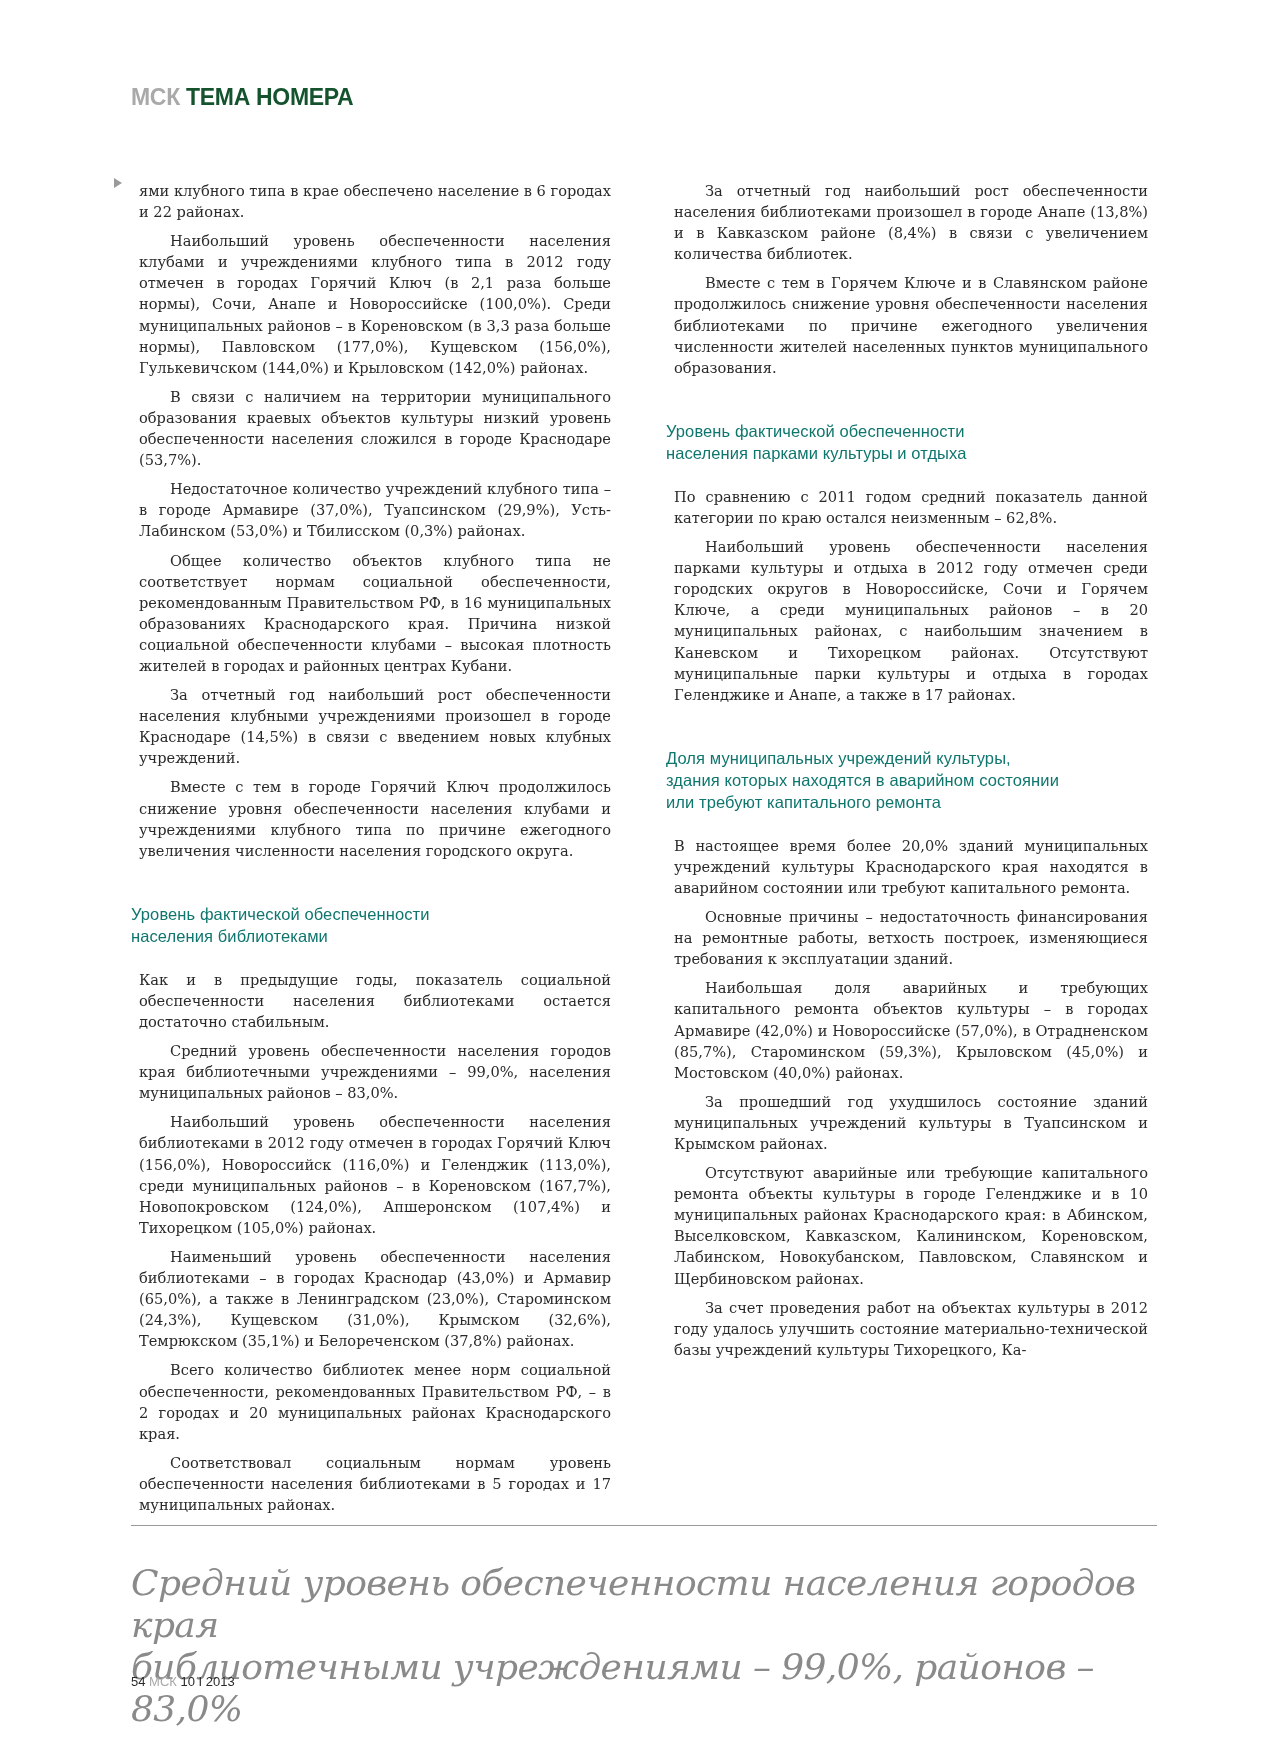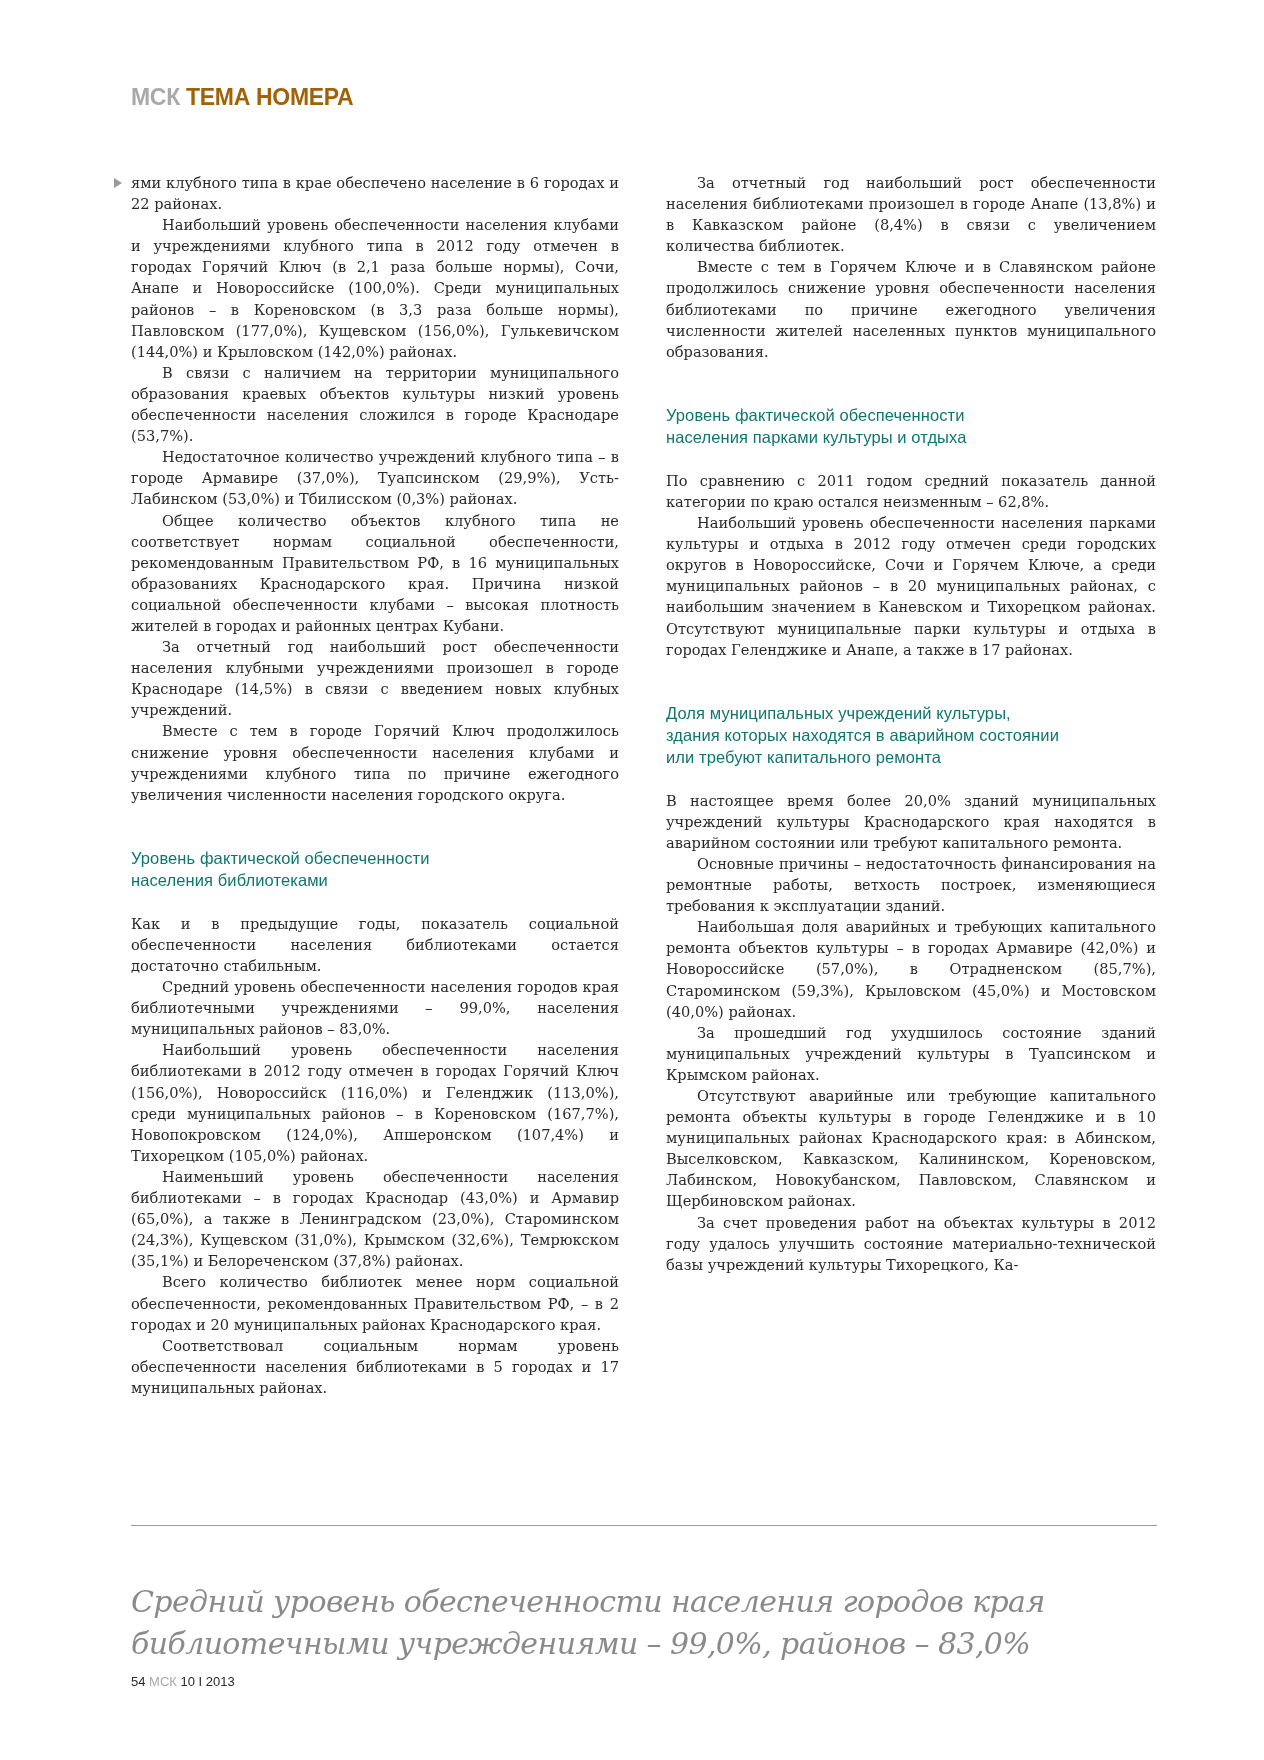--- a/index.html
+++ b/index.html
@@ -1,28 +1,28 @@
 <!DOCTYPE html>
 <html><head>
   <meta charset="utf-8">
   <style>
     html, body { margin: 0; padding: 0; background: #ffffff; }
     body { width: 1264px; height: 1760px; position: relative; overflow: hidden; color: #2b2b2b; }
     .header { position: absolute; left: 131px; top: 84px; font-family: "Liberation Sans", sans-serif; font-weight: bold; font-size: 23px; letter-spacing: -0.3px; }
     .header .brand { color: #a9a9a9; }
-    .header .section { color: #a16207; }
+    .header .section { color: #14532d; }
     .col { position: absolute; top: 172px; width: 488px; font-family: "DejaVu Serif", serif; font-size: 14.6px; line-height: 21.1px; text-align: justify; color: #2a2a2a; }
     .col.left { left: 131px; }
     .col.right { left: 666px; width: 490px; }
-    .col p { margin: 0; text-indent: 31px; hyphens: auto; }
+    .col p { margin: 8px; text-indent: 31px; hyphens: auto; }
     .col p.noindent { text-indent: 0; }
     .cont-marker { position: absolute; left: 114px; top: 178px; width: 0; height: 0; border-top: 5px solid transparent; border-bottom: 5px solid transparent; border-left: 8px solid #9a9a9a; }
     .subhead { font-family: "Liberation Sans", sans-serif; font-weight: normal; color: #0f766e; font-size: 16.5px; line-height: 22px; margin: 42px 0 22px 0; text-align: left; letter-spacing: 0.1px; }
     .rule { position: absolute; left: 131px; top: 1525px; width: 1026px; height: 0; border-top: 1.5px solid #9a9a9a; }
-    .pullquote { position: absolute; left: 131px; top: 1562px; width: 1026px; font-family: "DejaVu Serif", serif; font-style: italic; font-size: 30px; line-height: 42px; color: #8a8a8a; letter-spacing: -0.6px; margin-top: 19px; }
+    .pullquote { position: absolute; left: 131px; top: 1562px; width: 1026px; font-family: "DejaVu Serif", serif; font-style: italic; font-size: 36px; line-height: 42px; color: #8a8a8a; letter-spacing: -0.6px; }
     .footer { position: absolute; left: 131px; top: 1674px; font-family: "Liberation Sans", sans-serif; font-size: 13px; color: #2b2b2b; text-align: right; }
     .footer .brand { color: #a9a9a9; }
   </style>
 </head>
 <body>
 
 <div class="header">
   <span class="brand">МСК</span>
   <span class="section">ТЕМА НОМЕРА</span>
 </div>

